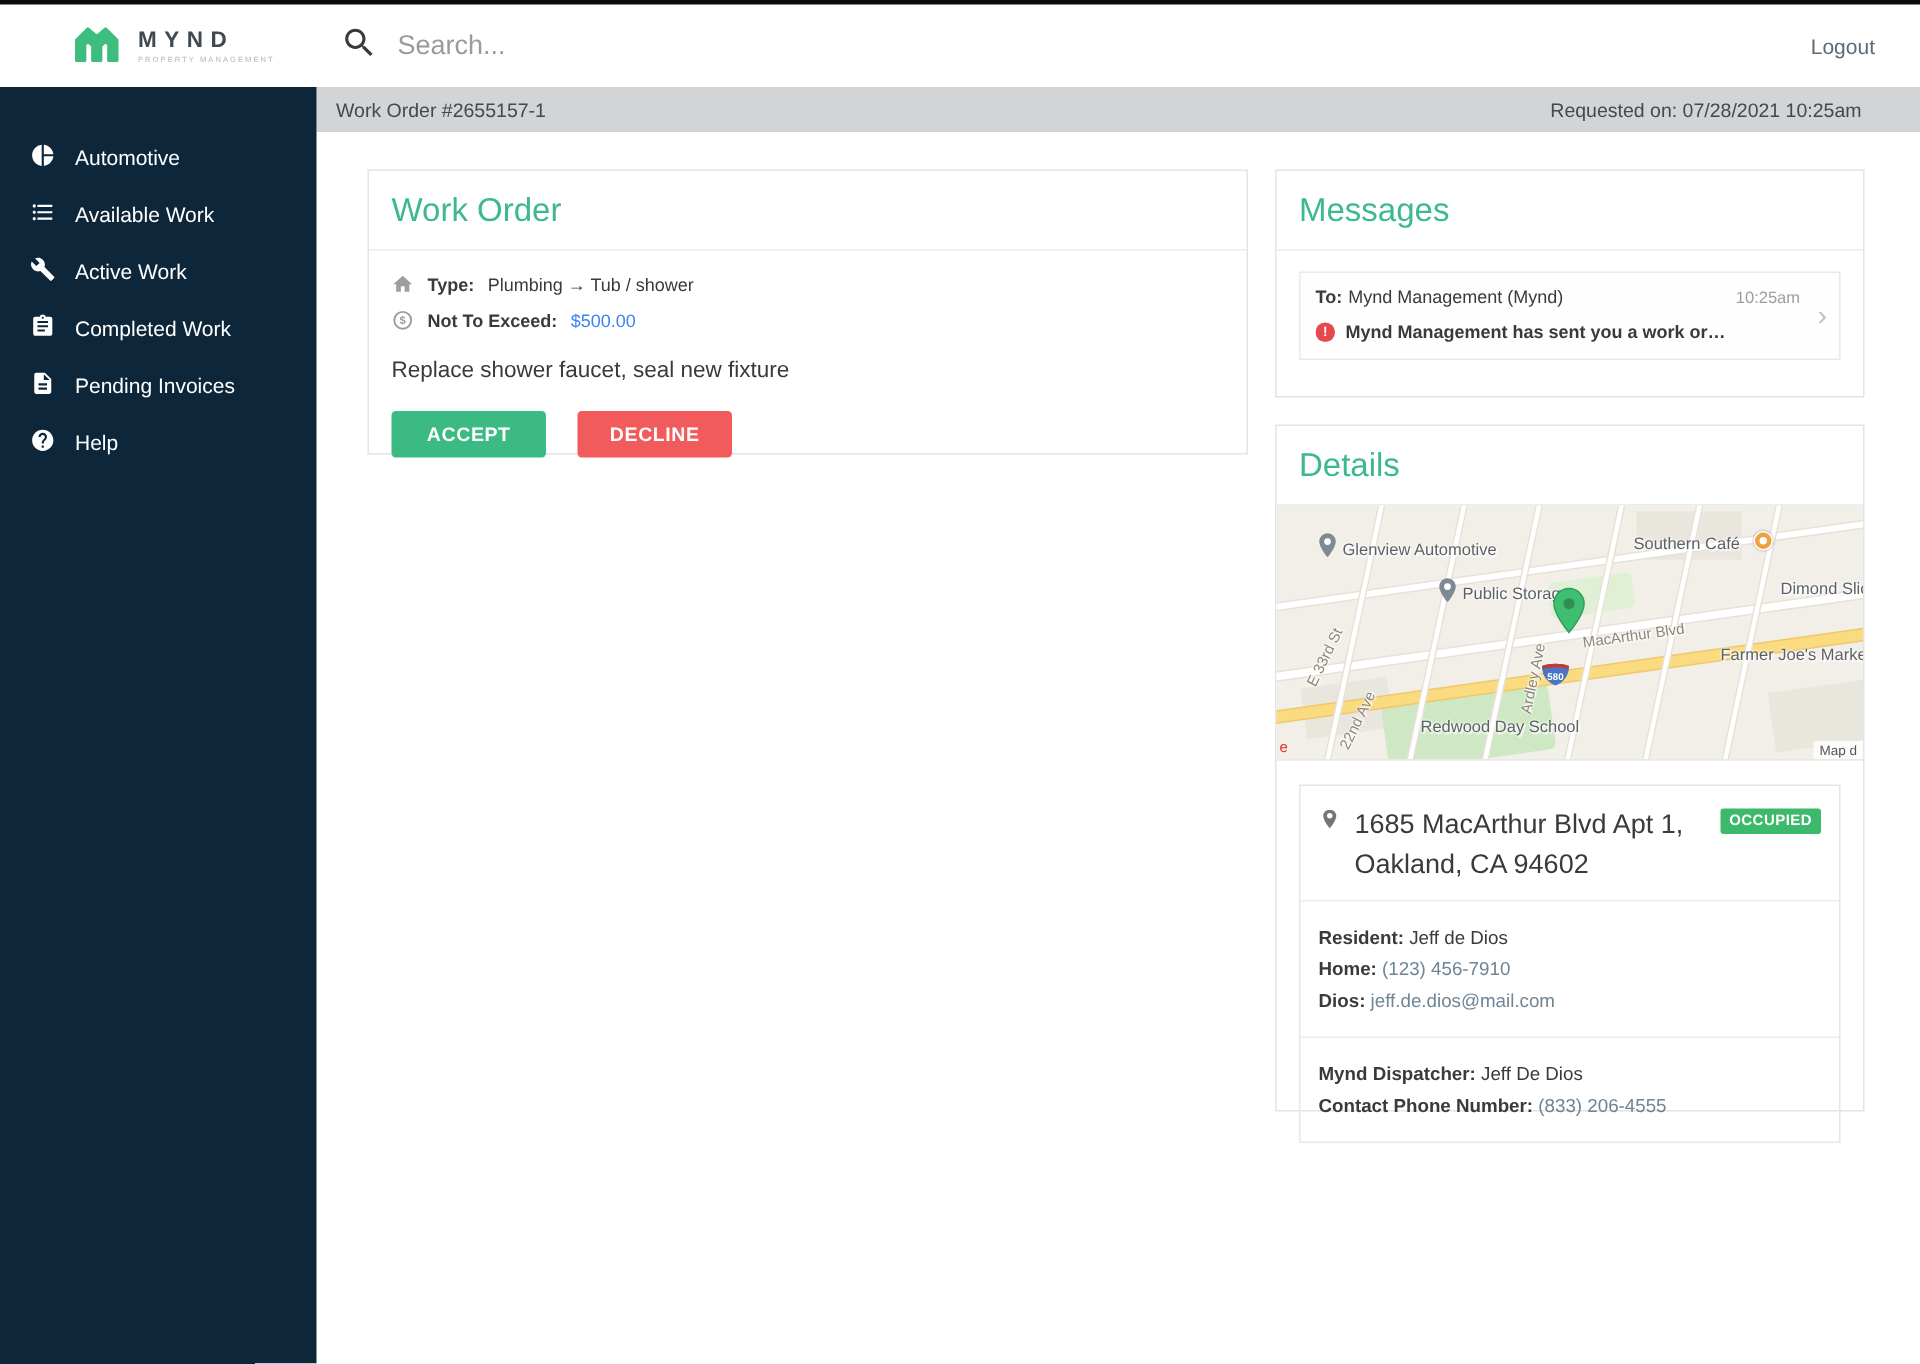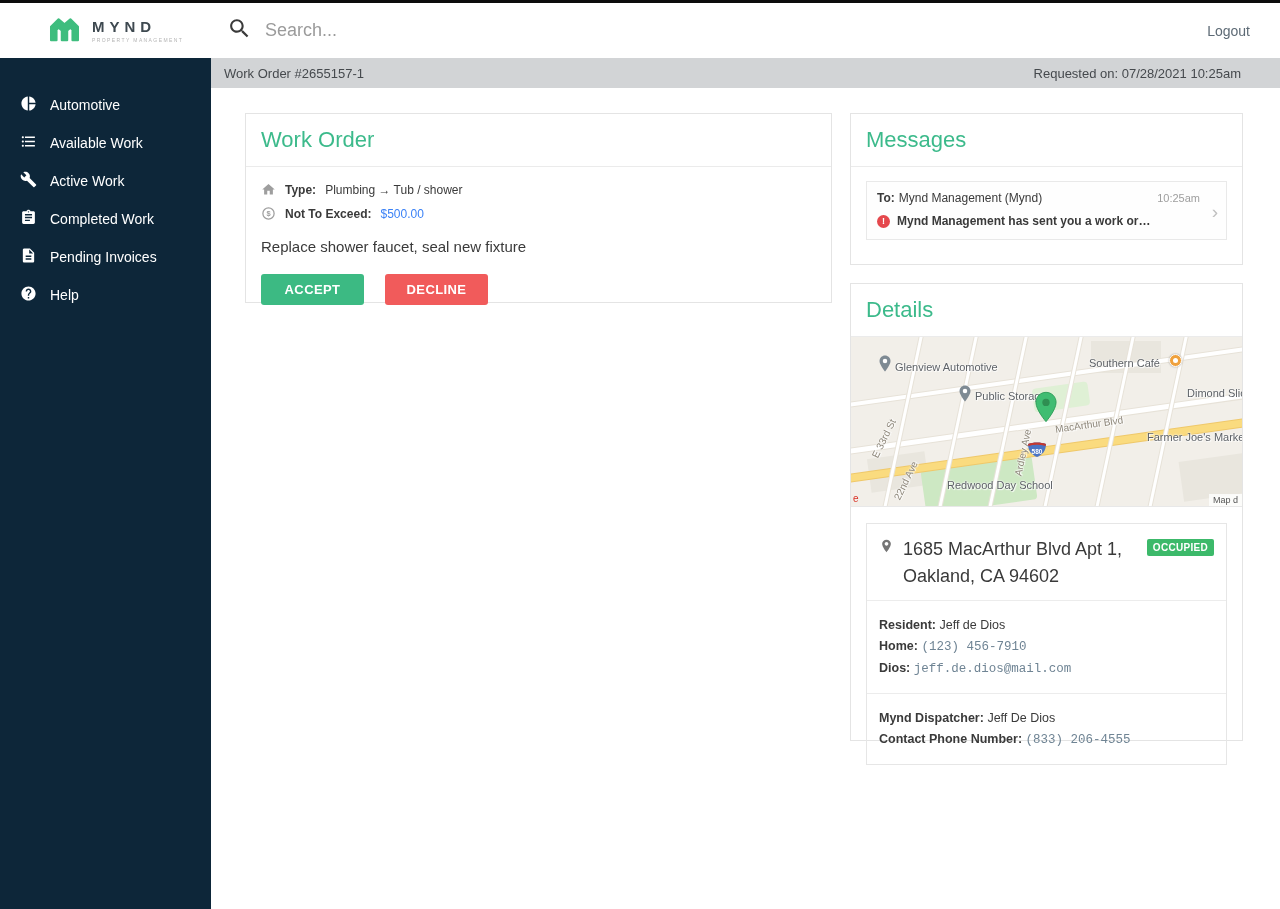--- a/index.html
+++ b/index.html
@@ -84,21 +84,21 @@
   .red-frag { position:absolute; left:2px; top:156px; font-size:10px; color:#d93025; }
 
   .details-body { padding:16px 15px; }
   .info-box { border:1px solid #e6e6e6; }
   .addr-sec { display:flex; padding:12px 12px 10px; gap:9px; align-items:flex-start; }
   .addr-text { font-size:18px; line-height:1.5; flex:1; padding-right:4px; }
   .badge { background:#3cb96a; color:#fff; font-size:10px; font-weight:bold; padding:3px 6px;
     border-radius:2px; letter-spacing:.3px; margin-top:3px; white-space:nowrap; }
   .sec { border-top:1px solid #ececec; padding:10px 12px; }
   .info-line { font-size:12.5px; margin:7px 0; }
-  a.link { color:#6f8494; cursor:pointer;font-family:Liberation Mono, monospace; }
+  a.link { color:#6f8494; cursor:pointer; }
 </style>
 </head>
 <body>
 
 <div class="top-strip"></div>
 
 <div class="app-header">
   <div class="logo-wrap">
     <span>
       <svg width="37" height="31" viewBox="0 0 44 36">

